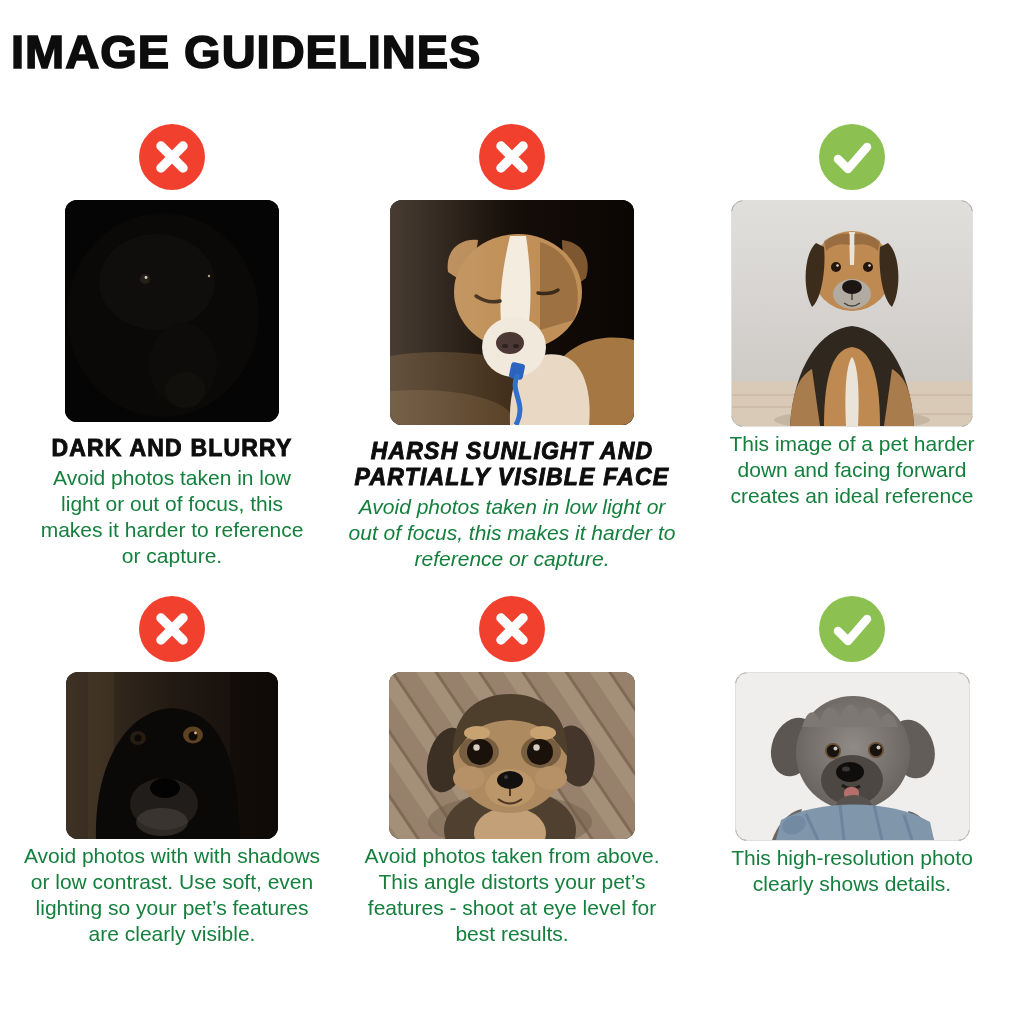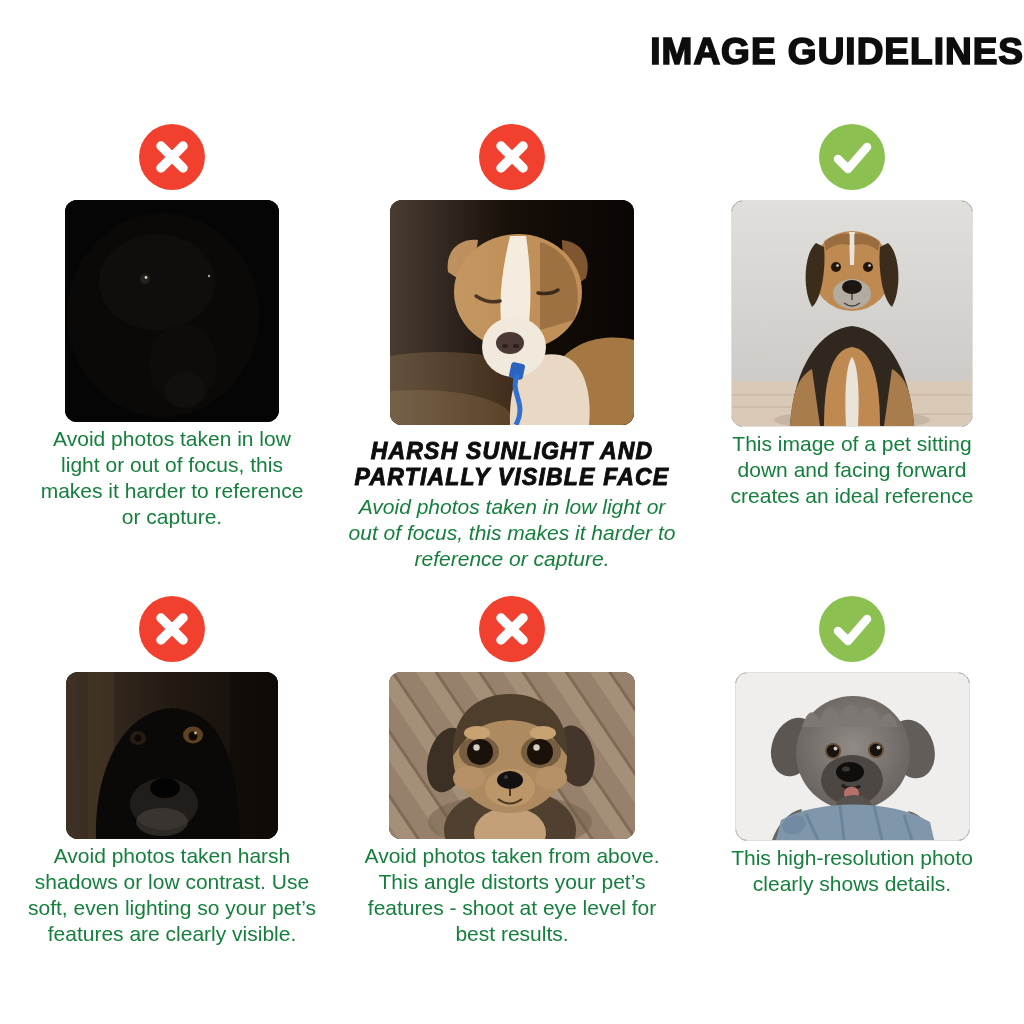--- a/index.html
+++ b/index.html
@@ -1,22 +1,22 @@
 <!DOCTYPE html>
 <html><head>
 <meta charset="utf-8">
 <style>
   html,body { margin:0; padding:0; }
   body {
     width:1024px; height:1024px; background:#ffffff; overflow:hidden;
     font-family:"Liberation Sans", sans-serif; color:#0d0d0d;
   }
   .page-title {
-    margin:24px 0 0; text-align:right;
-    font-size:37px; font-weight:700; letter-spacing:1px; line-height:56px;
+    margin:24px 11px 0; text-align:left;
+    font-size:47px; font-weight:700; letter-spacing:1px; line-height:56px;
     -webkit-text-stroke:1.6px #0d0d0d; color:#0d0d0d;
   }
   .grid {
     display:grid; grid-template-columns:repeat(3, 332px);
     column-gap:8px; row-gap:24px; justify-content:center; margin-top:44px;
   }
   .card { display:flex; flex-direction:column; align-items:center; text-align:center; }
   .status-icon { width:66px; height:66px; margin-bottom:10px; line-height:0; }
   .status-icon svg { width:66px; height:66px; display:block; }
   .photo { border-radius:12px; overflow:hidden; line-height:0; background:#000; }
@@ -56,20 +56,21 @@
         <rect width="214" height="222" fill="#050505"></rect>
         <ellipse cx="98" cy="115" rx="96" ry="102" fill="#0a0908"></ellipse>
         <ellipse cx="92" cy="82" rx="58" ry="48" fill="#100e0c"></ellipse>
         <ellipse cx="118" cy="165" rx="34" ry="42" fill="#0d0c0a"></ellipse>
         <ellipse cx="120" cy="190" rx="20" ry="18" fill="#12100d"></ellipse>
         <circle cx="80" cy="79" r="5" fill="#241f19"></circle>
         <circle cx="81" cy="77.5" r="1.4" fill="#d8cfc0"></circle>
         <circle cx="144" cy="76" r="1.2" fill="#a89f90"></circle>
       </svg>
     </div>
+    <h2 class="card-title w300">DARK AND BLURRY</h2>
     <p class="card-desc w280">Avoid photos taken in low light or out of focus, this makes it harder to reference or capture.</p>
   </section>
 
   <section class="card">
     <div class="status-icon">
       <svg viewBox="0 0 66 66">
           <circle cx="33" cy="33" r="33" fill="#F2402F"></circle>
           <path d="M22 22 L44 44 M44 22 L22 44" stroke="#fff" stroke-width="9.5" stroke-linecap="round"></path>
         </svg>
     </div>
@@ -143,21 +144,21 @@
         <path d="M148,40 C140,34 130,32 122,33 L122,44 C132,42 140,44 146,50 Z" fill="#6b4a28" opacity="0.45"></path>
         <circle cx="104" cy="66" r="5" fill="#241509"></circle>
           <circle cx="105.5" cy="64.5" r="1.3" fill="#ffffff" opacity="0.85"></circle>
         <circle cx="136" cy="66" r="5" fill="#241509"></circle>
           <circle cx="137.5" cy="64.5" r="1.3" fill="#ffffff" opacity="0.85"></circle>
         <ellipse cx="120" cy="93" rx="19" ry="15" fill="#b2aba2"></ellipse>
         <ellipse cx="120" cy="86" rx="10" ry="7" fill="#1b1613"></ellipse>
         <path d="M120,93 L120,99 M112,102 q8,6 16,0" stroke="#4a443c" stroke-width="1.5" fill="none"></path>
       </svg>
     </div>
-    <p class="card-desc w280">This image of a pet sitting down and facing forward creates an ideal reference</p>
+    <p class="card-desc w280">This image of a pet harder down and facing forward creates an ideal reference</p>
   </section>
 
   <section class="card">
     <div class="status-icon">
       <svg viewBox="0 0 66 66">
           <circle cx="33" cy="33" r="33" fill="#F2402F"></circle>
           <path d="M22 22 L44 44 M44 22 L22 44" stroke="#fff" stroke-width="9.5" stroke-linecap="round"></path>
         </svg>
     </div>
     <div class="photo p3">
@@ -176,21 +177,21 @@
         <ellipse cx="98" cy="132" rx="34" ry="26" fill="#37322b" opacity="0.5"></ellipse>
         <ellipse cx="96" cy="150" rx="26" ry="14" fill="#57524a" opacity="0.45"></ellipse>
         <ellipse cx="99" cy="116" rx="15" ry="10" fill="#040303"></ellipse>
         <ellipse cx="127" cy="63" rx="10" ry="8.5" fill="#5d4123"></ellipse>
         <circle cx="127" cy="64" r="4.5" fill="#0e0905"></circle>
         <circle cx="129.5" cy="61" r="1.4" fill="#cbb894"></circle>
         <ellipse cx="72" cy="66" rx="8" ry="7" fill="#261c11"></ellipse>
         <circle cx="72" cy="66" r="3.5" fill="#0c0805"></circle>
       </svg>
     </div>
-    <p class="card-desc w305">Avoid photos taken harsh shadows or low contrast. Use soft, even lighting so your pet’s features are clearly visible.</p>
+    <p class="card-desc w305">Avoid photos with with shadows or low contrast. Use soft, even lighting so your pet’s features are clearly visible.</p>
   </section>
 
   <section class="card">
     <div class="status-icon">
       <svg viewBox="0 0 66 66">
           <circle cx="33" cy="33" r="33" fill="#F2402F"></circle>
           <path d="M22 22 L44 44 M44 22 L22 44" stroke="#fff" stroke-width="9.5" stroke-linecap="round"></path>
         </svg>
     </div>
     <div class="photo p4">

